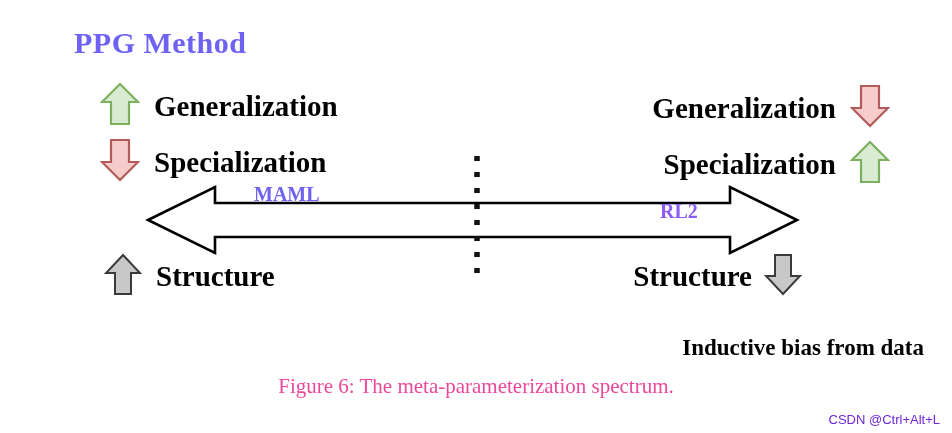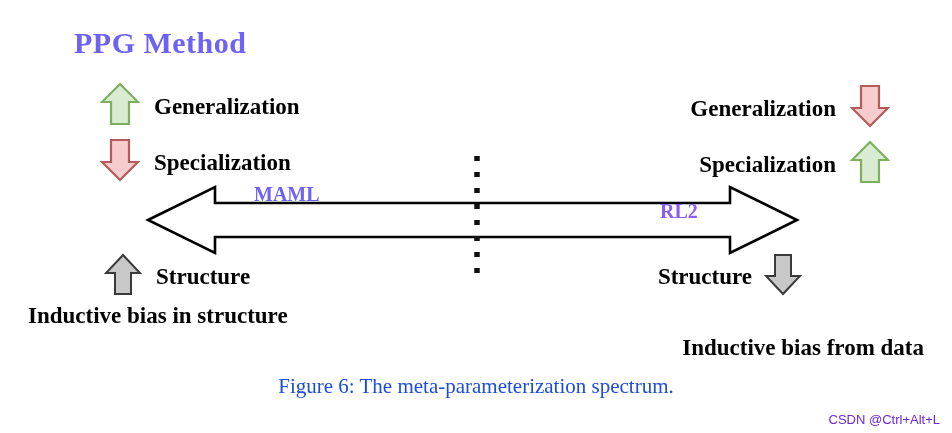--- a/index.html
+++ b/index.html
@@ -31,21 +31,21 @@
 
   
   .prop-row {
     position: absolute;
     display: flex;
     align-items: center;
     white-space: nowrap;
   }
   .prop-label {
     font-weight: bold;
-    font-size: 23px;
+    font-size: 29px;
     color: #000000;
     line-height: 1;
   }
   .prop-row.left  { left: 100px; }
   .prop-row.right { right: 62px; }
   .prop-row.left .prop-label  { margin-left: 14px; }
   .prop-row.right .prop-label { margin-right: 14px; }
 
   #row-gen-left   { top: 82px; }
   #row-spec-left  { top: 138px; }
@@ -92,21 +92,21 @@
   #tag-rl2  { left: 660px; top: 200px; color: #8b5cf6; }
 
   
   #caption {
     position: absolute;
     top: 374px;
     left: 0;
     width: 952px;
     text-align: center;
     font-size: 21px;
-    color: #1d4ed8;
+    color: #ec4899;
   }
 
   
   #watermark {
     position: absolute;
     right: 12px;
     bottom: 6px;
     font-family: "Liberation Sans", "DejaVu Sans", sans-serif;
     font-size: 13px;
     color: #6d28d9;
@@ -183,21 +183,20 @@
 
   <div id="row-struct-right">
     <span class="prop-label">Structure</span>
     <span class="v-arrow">
       <svg width="38" height="44" viewBox="0 0 38 44">
         <polygon points="19,42 36,24 27,24 27,3 11,3 11,24 2,24" fill="#c8c8c8" stroke="#3a3a3a" stroke-width="2" stroke-linejoin="miter"></polygon>
       </svg>
     </span>
   </div>
 
-  <div id="bias-left" class="bias-caption">Inductive bias in structure</div>
 
   <div id="bias-right" class="bias-caption">Inductive bias from data</div>
 
   <div id="caption">Figure 6: The meta-parameterization spectrum.</div>
 
   <div id="watermark">CSDN @Ctrl+Alt+L</div>
 
 </div>
 
 </body></html>

